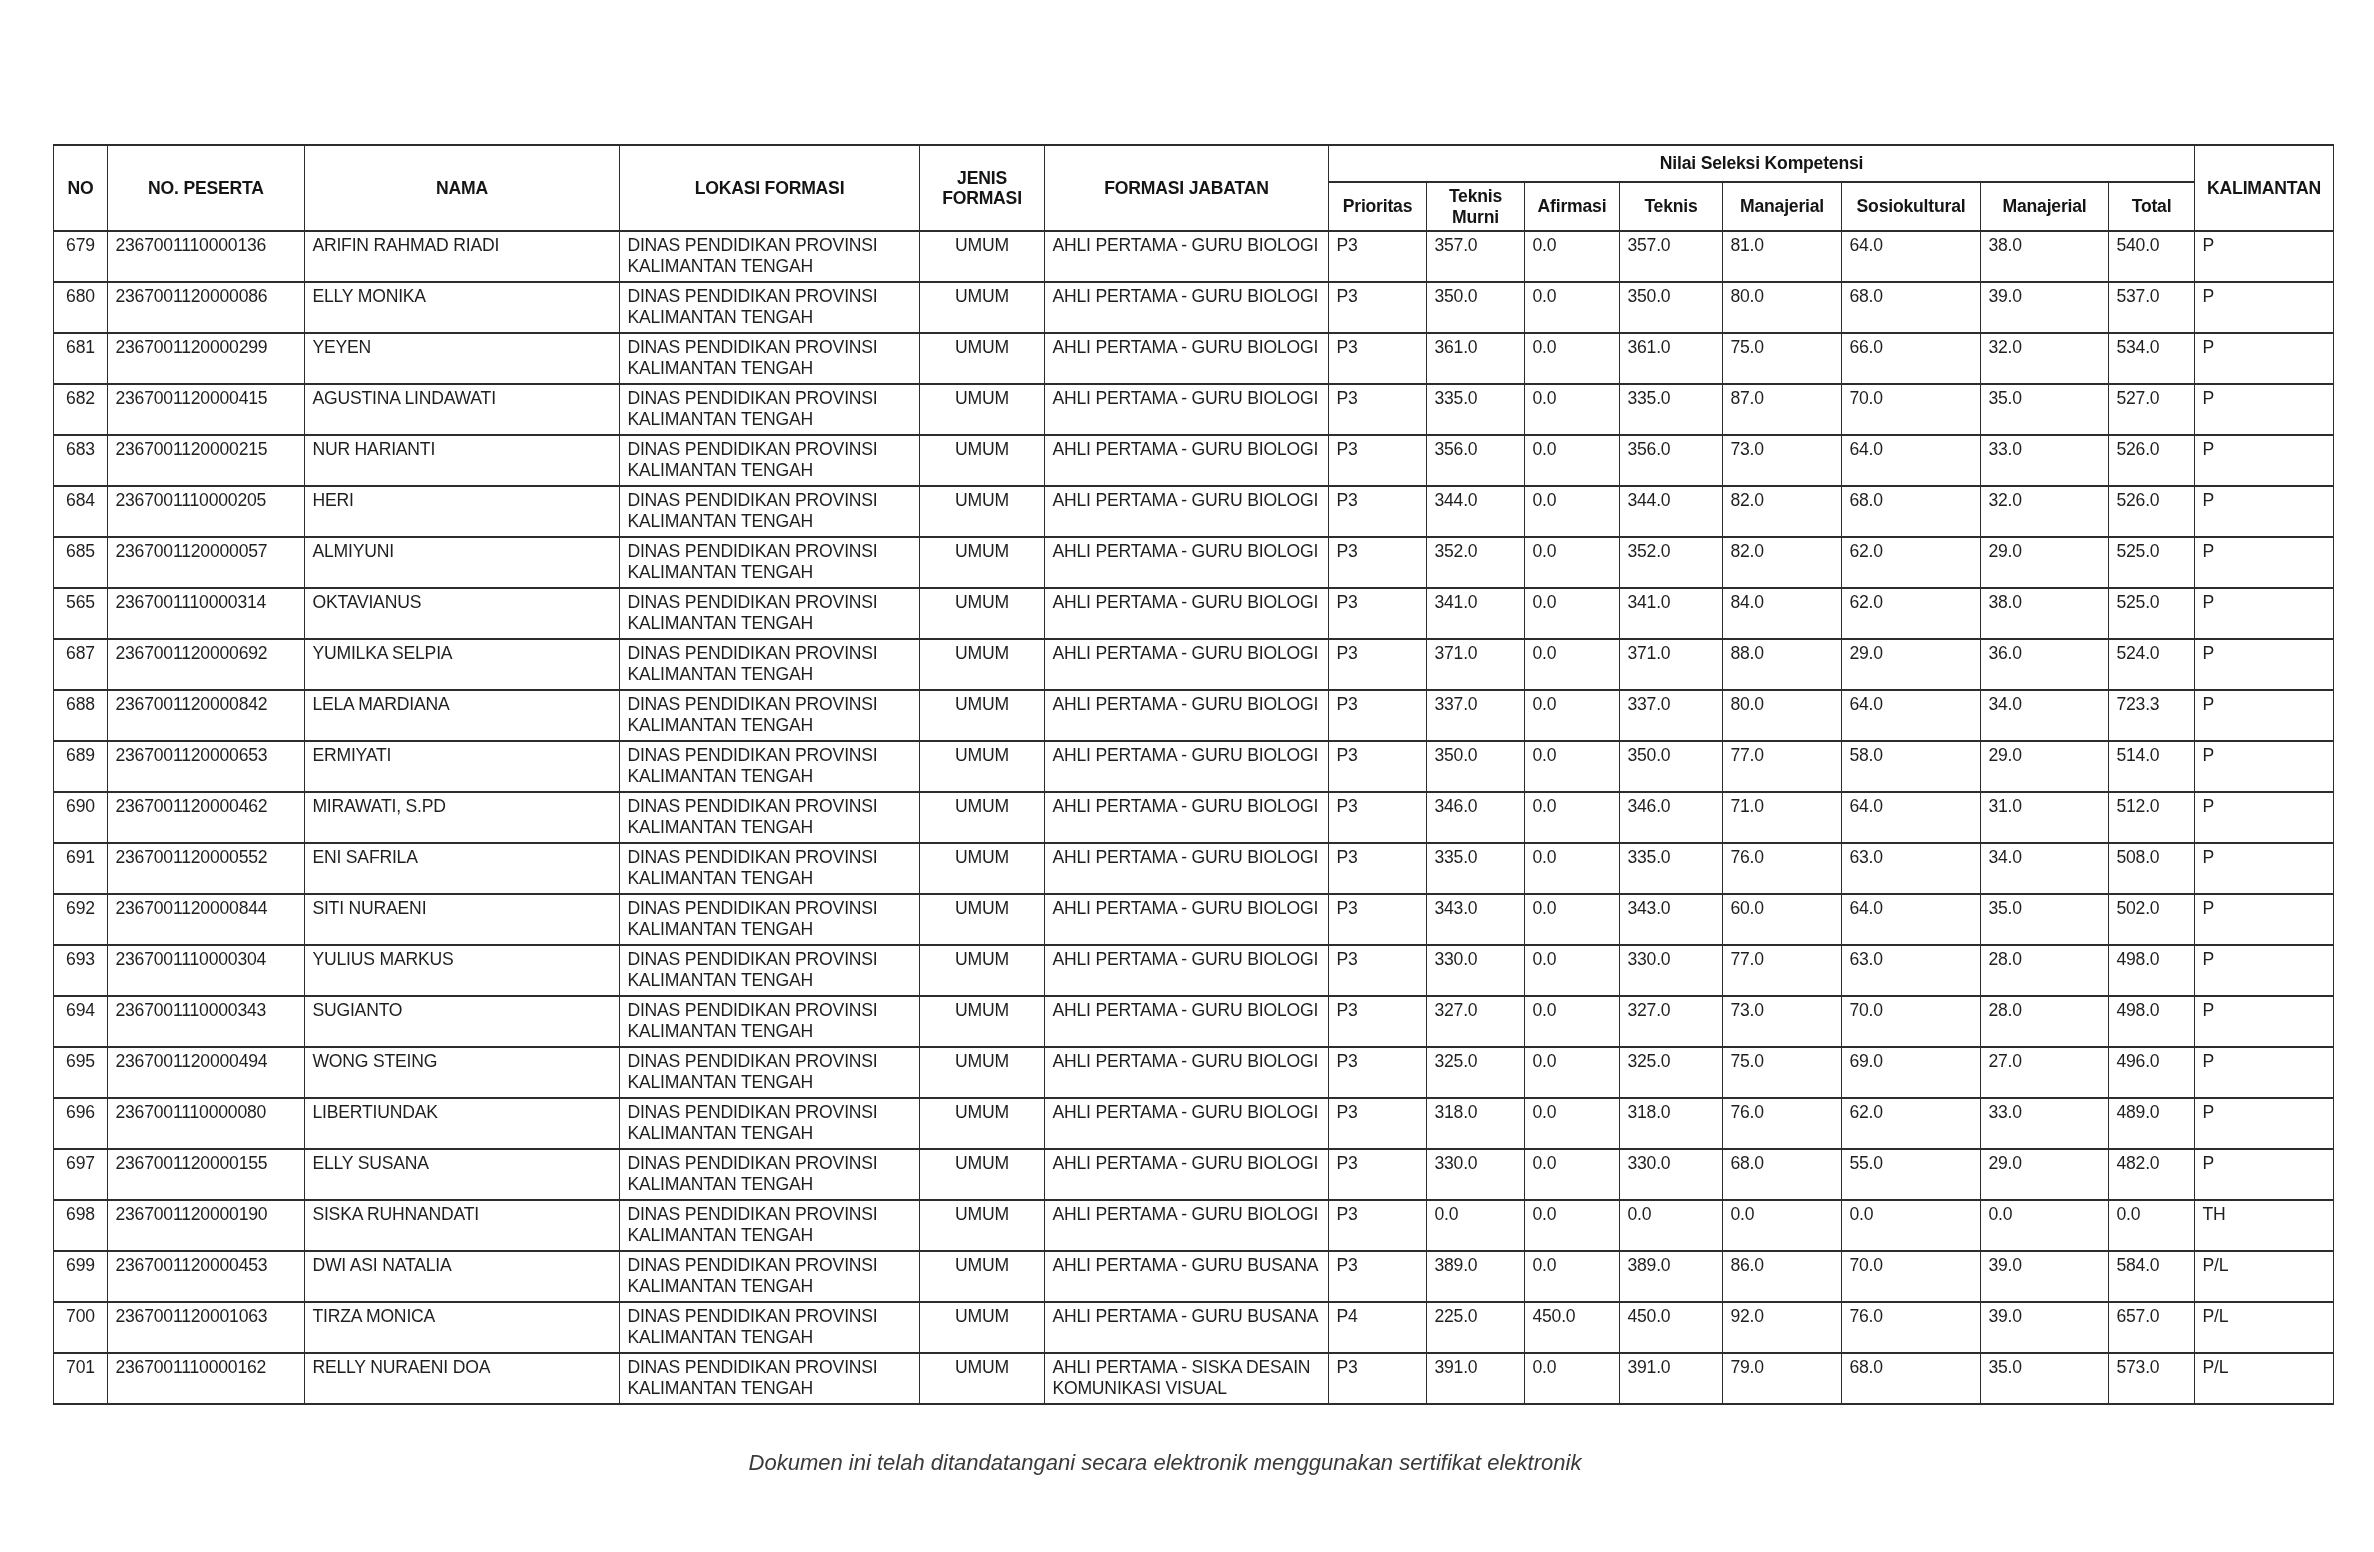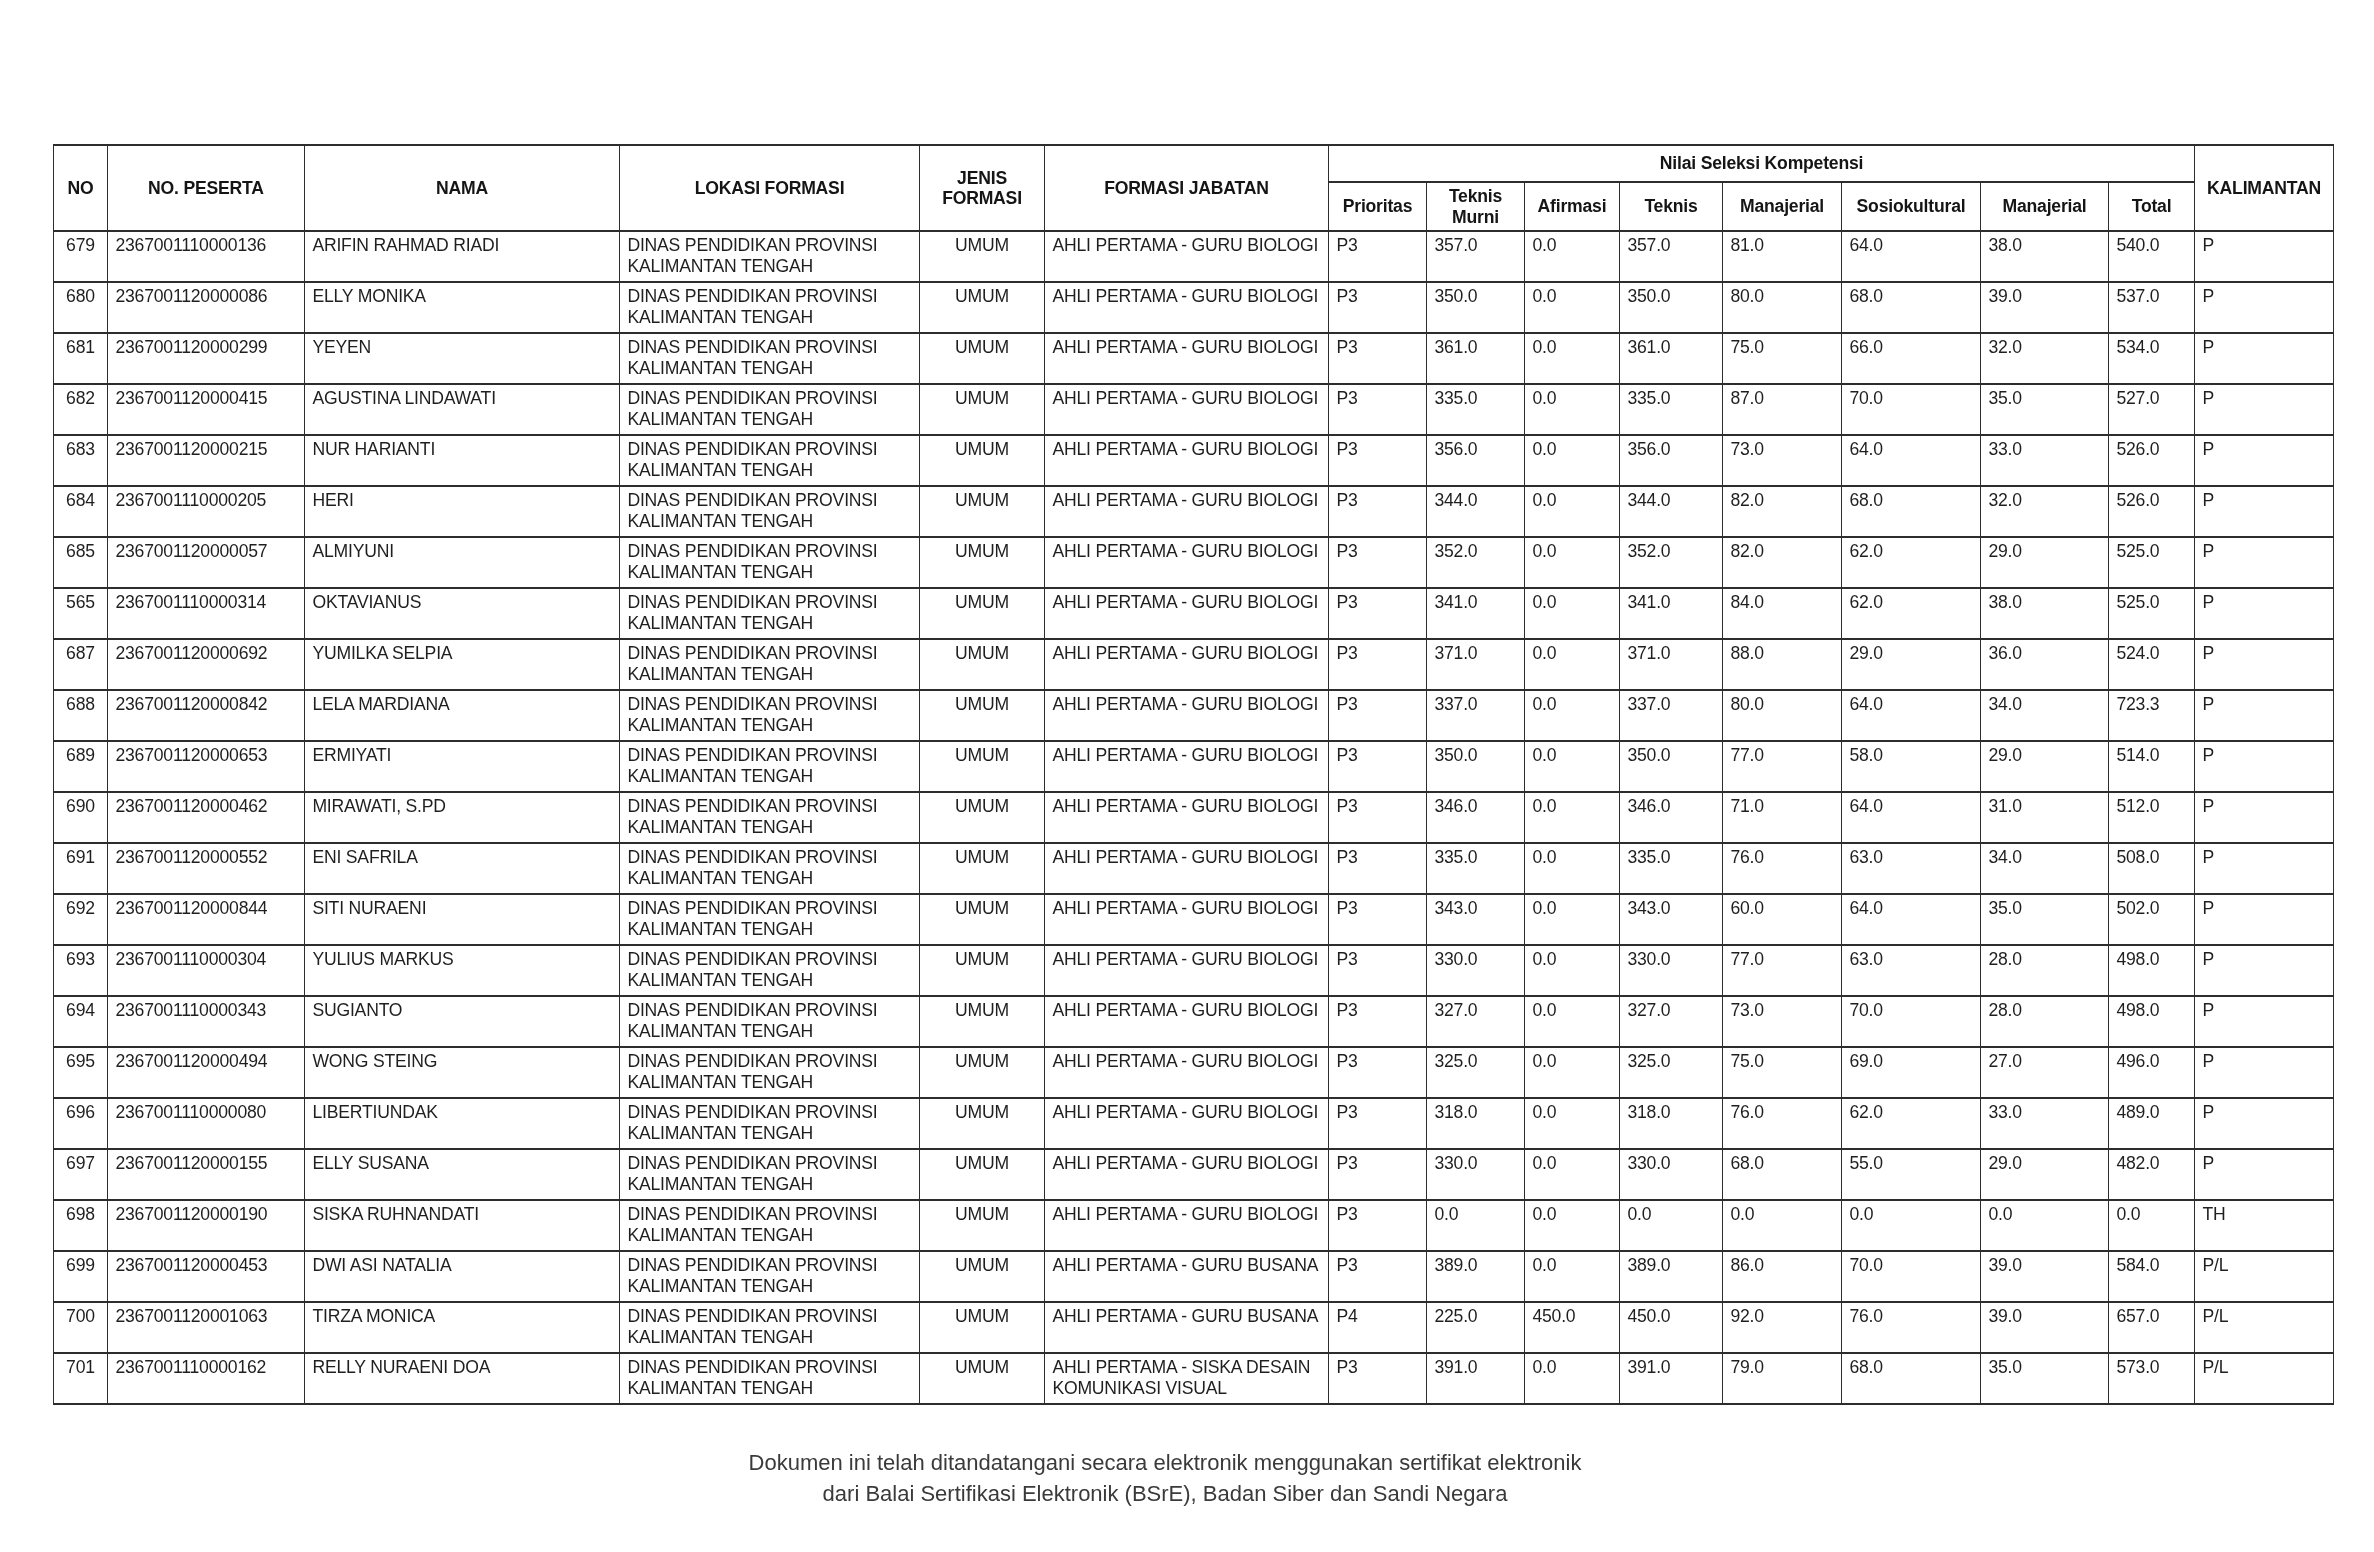--- a/index.html
+++ b/index.html
@@ -76,20 +76,21 @@
   col.c14 { width: 139px; }
   .footer-note {
     position: absolute;
     left: 0;
     top: 1447px;
     width: 2330px;
     text-align: center;
     font-size: 22px;
     line-height: 31px;
     color: #3a3a3a;
+    font-style: italic;
   }
 </style>
 </head>
 <body>
 
 <div class="page">
 
   <table class="result-table">
     <colgroup>
       <col class="c0">
@@ -520,17 +521,16 @@
           <td>68.0</td>
           <td>35.0</td>
           <td>573.0</td>
           <td>P/L</td>
         </tr>
       </tbody>
   </table>
 
   <div class="footer-note">
     <div>Dokumen ini telah ditandatangani secara elektronik menggunakan sertifikat elektronik</div>
-    <div>dari Balai Sertifikasi Elektronik (BSrE), Badan Siber dan Sandi Negara</div>
   </div>
 
 </div>
 
 
 </body></html>

